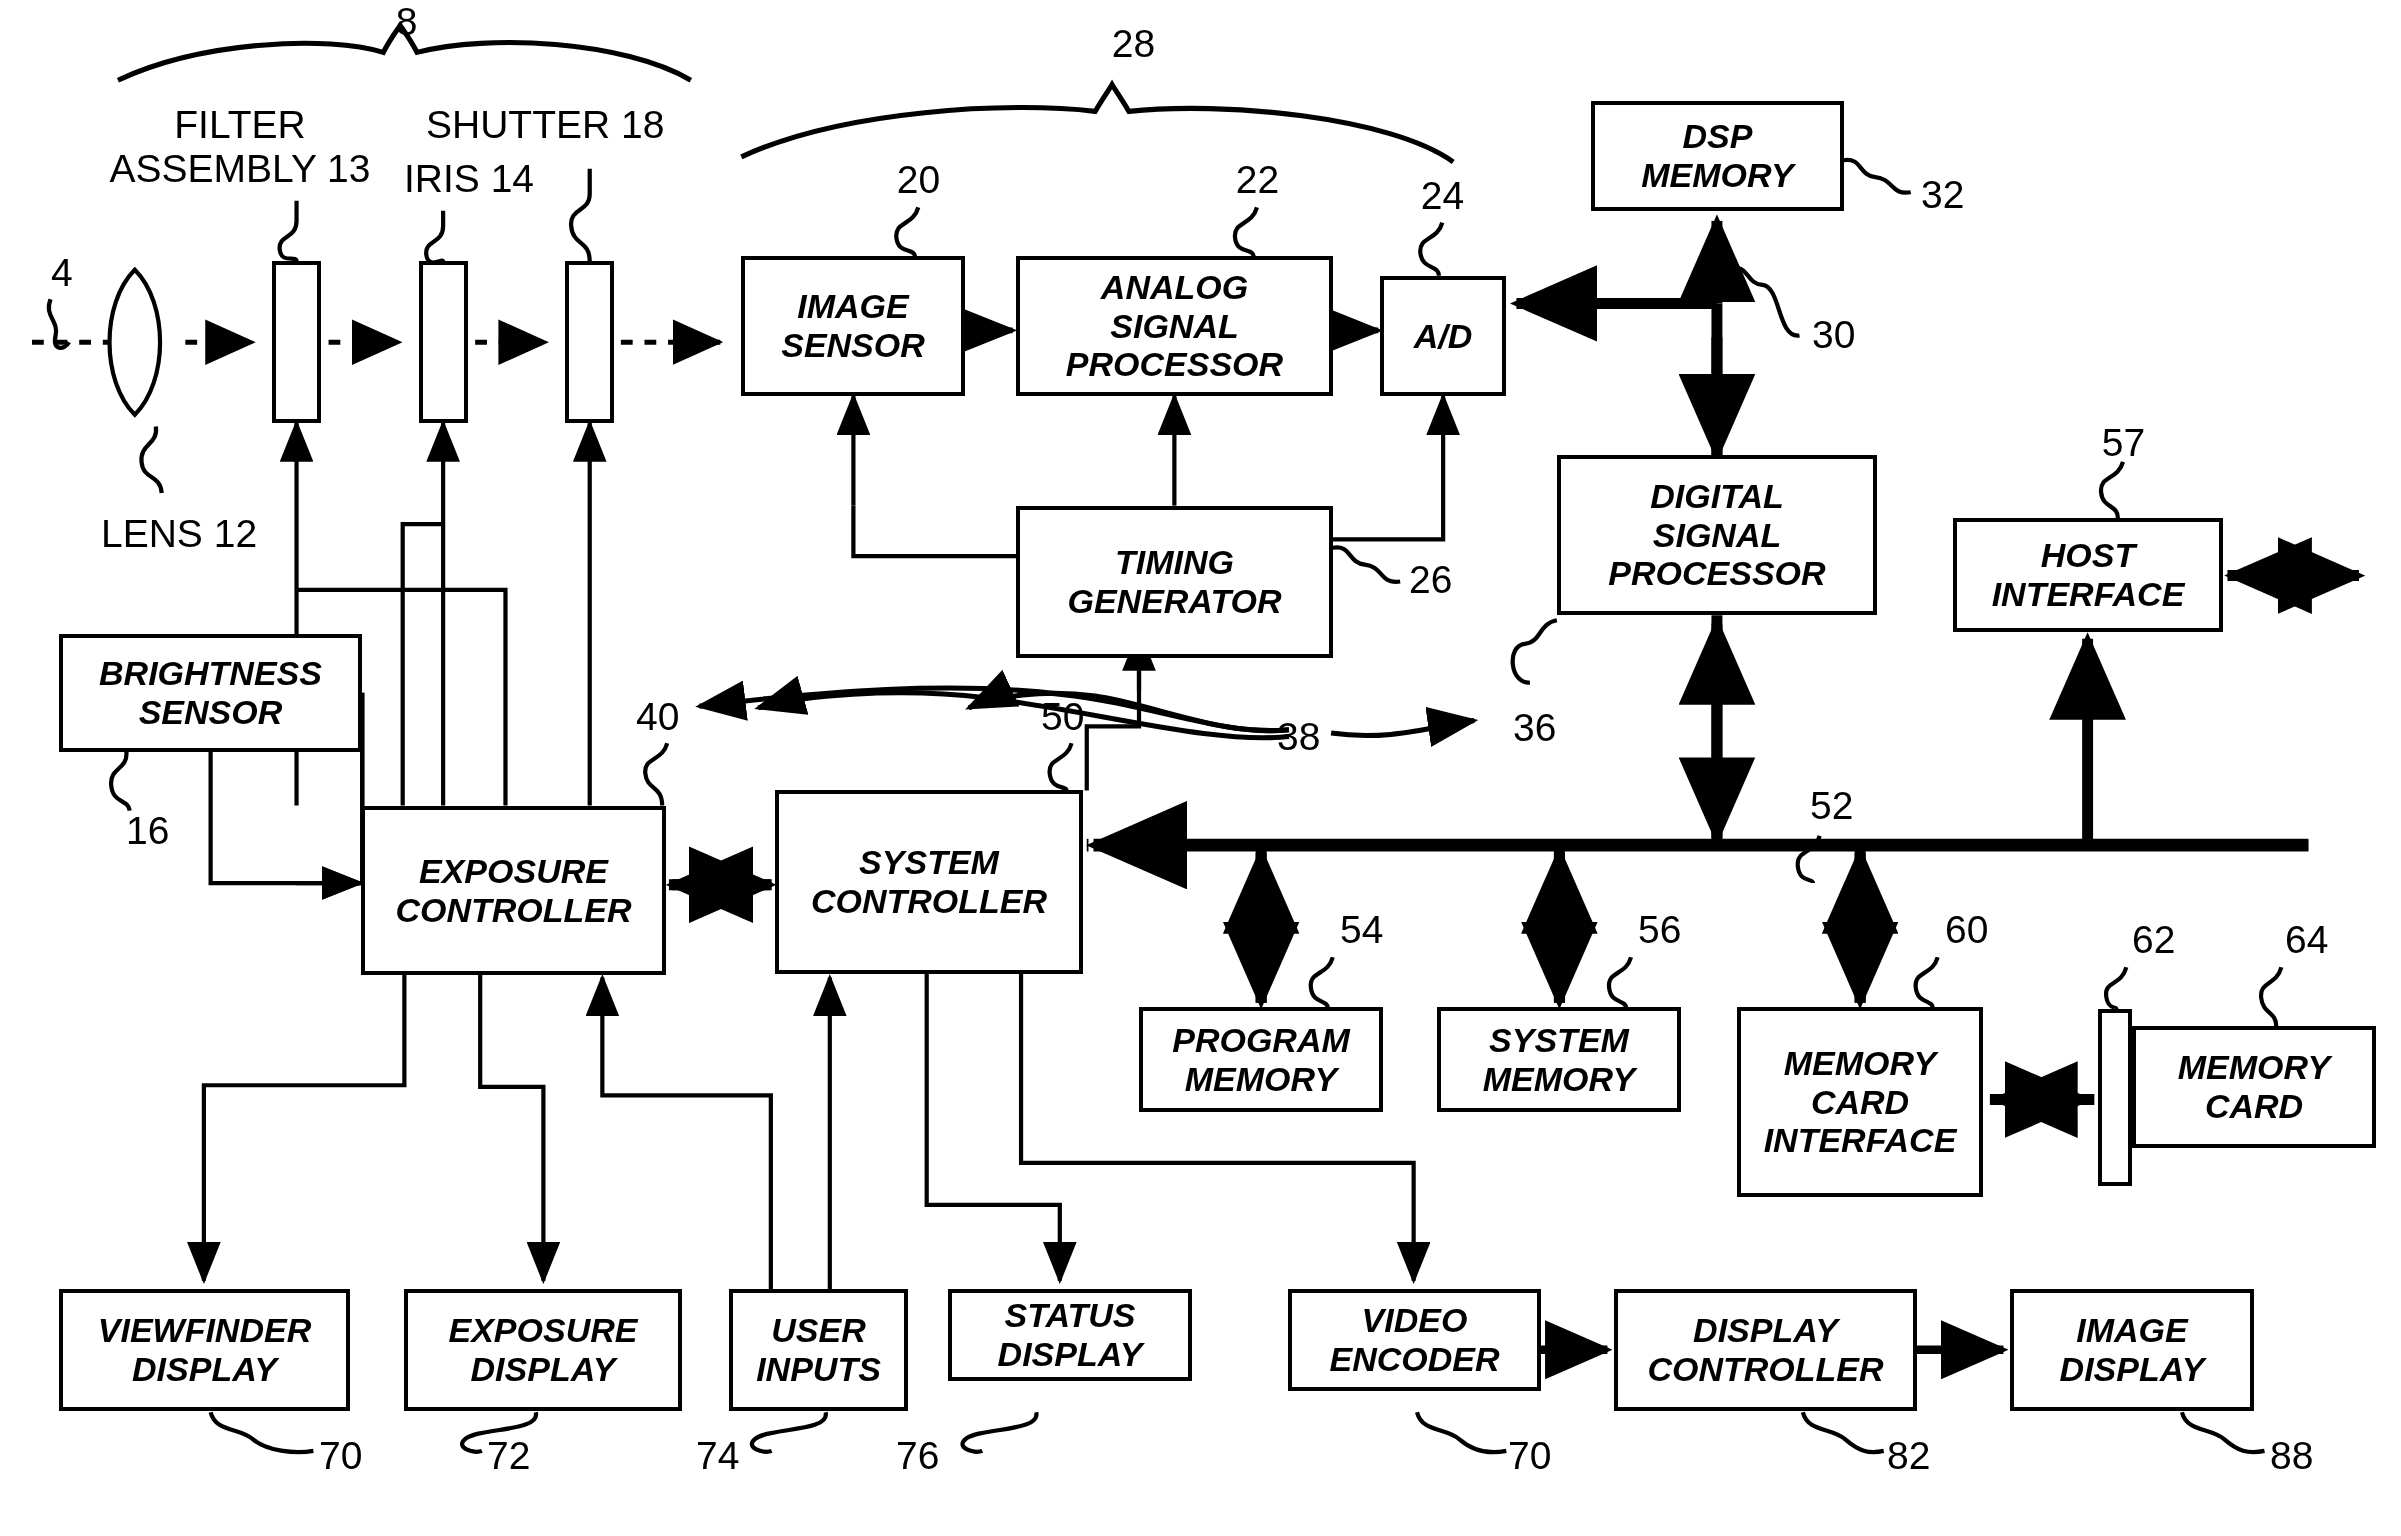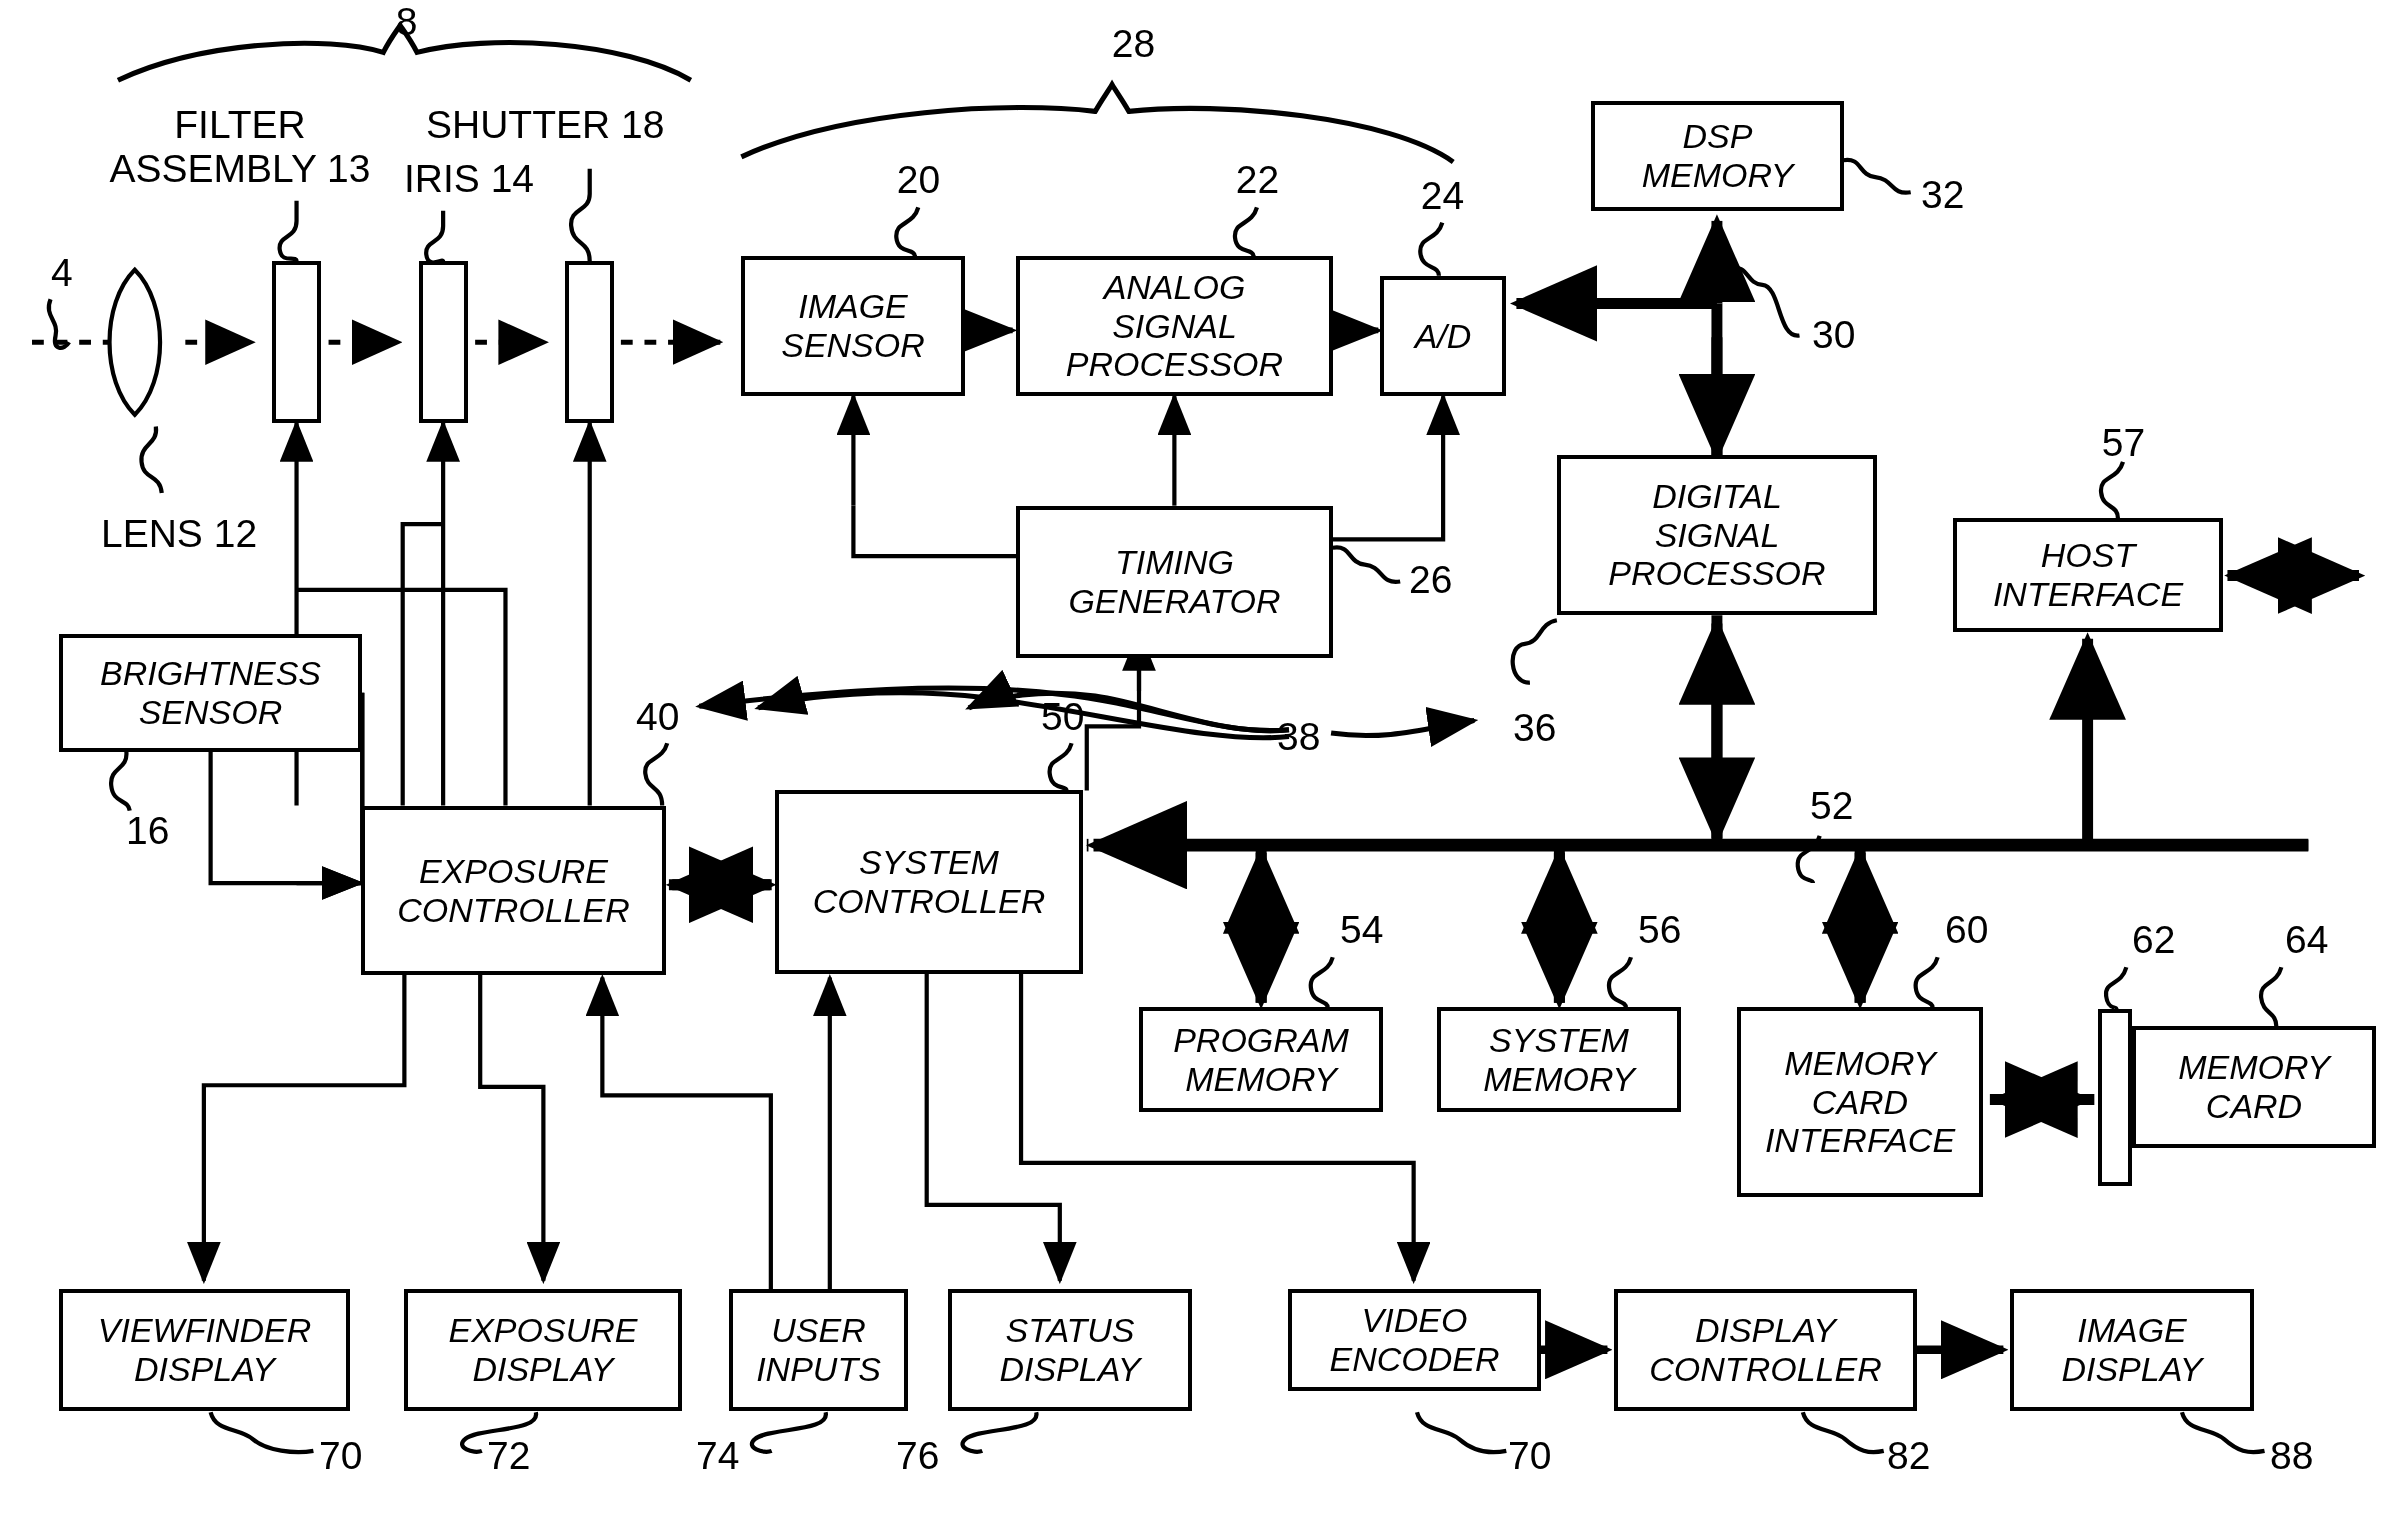--- a/index.html
+++ b/index.html
@@ -1,21 +1,21 @@
 <!DOCTYPE html>
 <html style="font-size:13.5px"><head>
 <meta charset="utf-8">
 <style>
   html,body{margin:0;padding:0;background:#fff;}
   body{width:2401px;height:1537px;font-family:"Liberation Sans",sans-serif;}
   #stage{position:relative;width:2401px;height:1537px;overflow:hidden;background:#fff;}
   svg#wires{position:absolute;left:0;top:0;width:2401px;height:1537px;}
   .box{position:absolute;border:4.2px solid #000;background:#fff;
        display:flex;align-items:center;justify-content:center;text-align:center;
-       font-style:italic;font-weight:400;font-size:34px;line-height:1.14;
+       font-style:italic;font-weight:700;font-size:34px;line-height:1.14;
        font-family:"Liberation Sans",sans-serif;color:#000;box-sizing:border-box;}
   .lbl{position:absolute;font-size:39px;font-style:normal;color:#000;
        font-family:"Liberation Sans",sans-serif;white-space:pre;line-height:1.12;}
   .lbl.c{text-align:center;}
 </style>
 </head>
 <body>
 
 <div id="stage">
 
@@ -273,21 +273,21 @@
   </div>
 
   <div class="box" style="left:404px;top:1289px;width:278px;height:122px">
     <span><span>EXPOSURE</span><br><span>DISPLAY</span></span>
   </div>
 
   <div class="box" style="left:729px;top:1289px;width:179px;height:122px">
     <span><span>USER</span><br><span>INPUTS</span></span>
   </div>
 
-  <div class="box" style="left:948px;top:1289px;width:244px;height:122px">
+  <div class="box" style="left:948px;top:1289px;width:244px;height:92px">
     <span><span>STATUS</span><br><span>DISPLAY</span></span>
   </div>
 
   <div class="box" style="left:1288px;top:1289px;width:253px;height:102px">
     <span><span>VIDEO</span><br><span>ENCODER</span></span>
   </div>
 
   <div class="box" style="left:1614px;top:1289px;width:303px;height:122px">
     <span><span>DISPLAY</span><br><span>CONTROLLER</span></span>
   </div>

